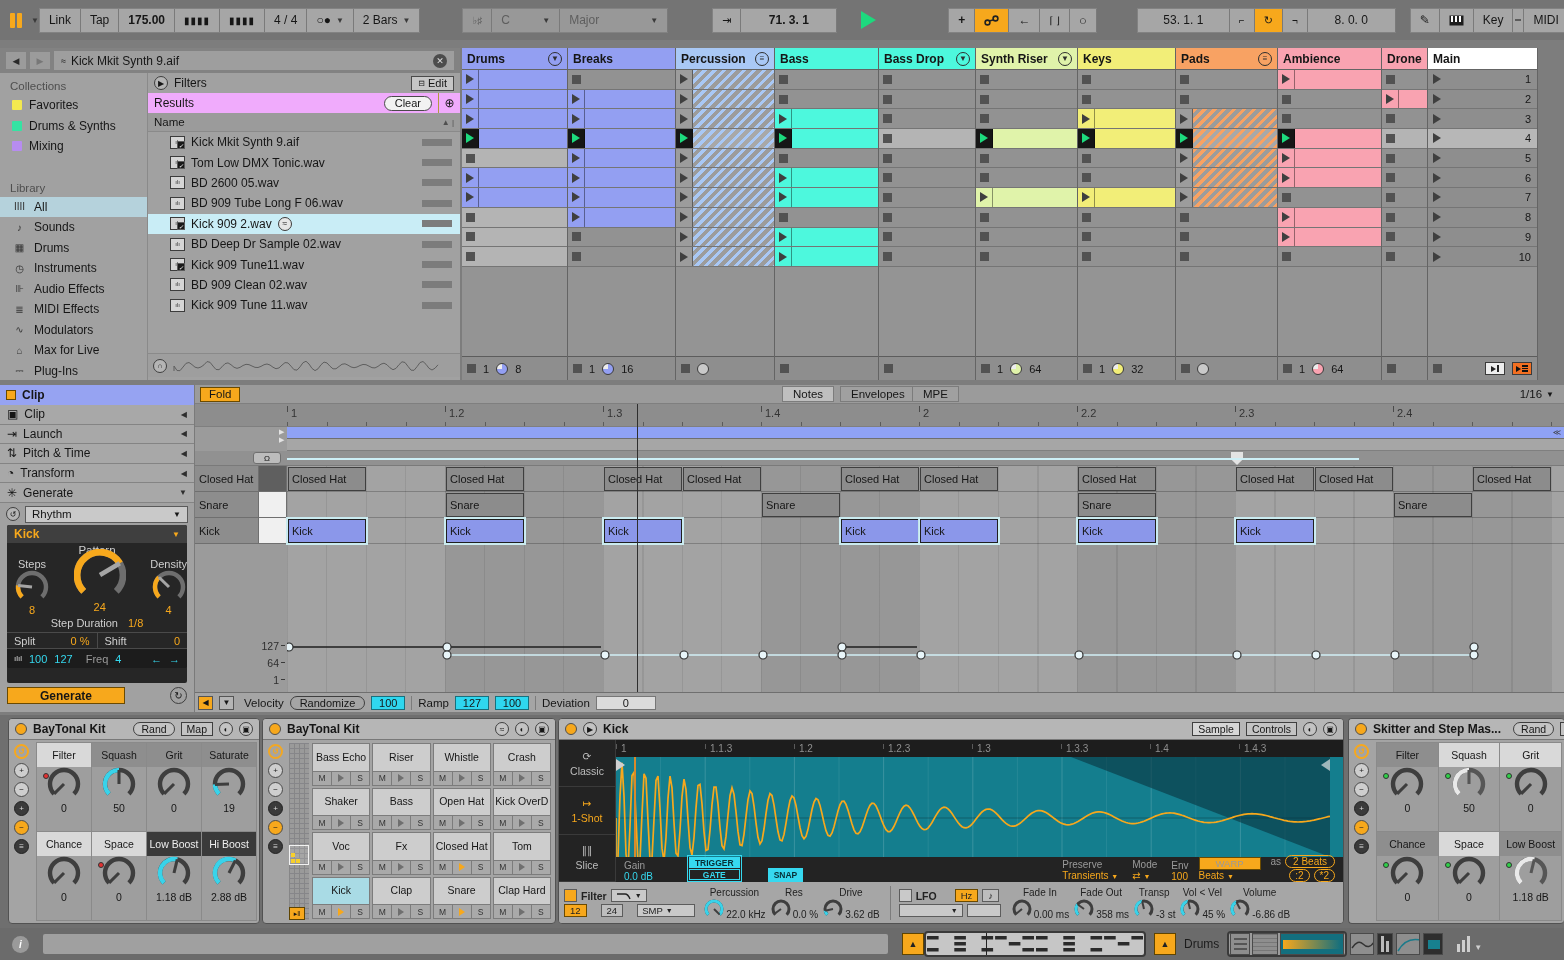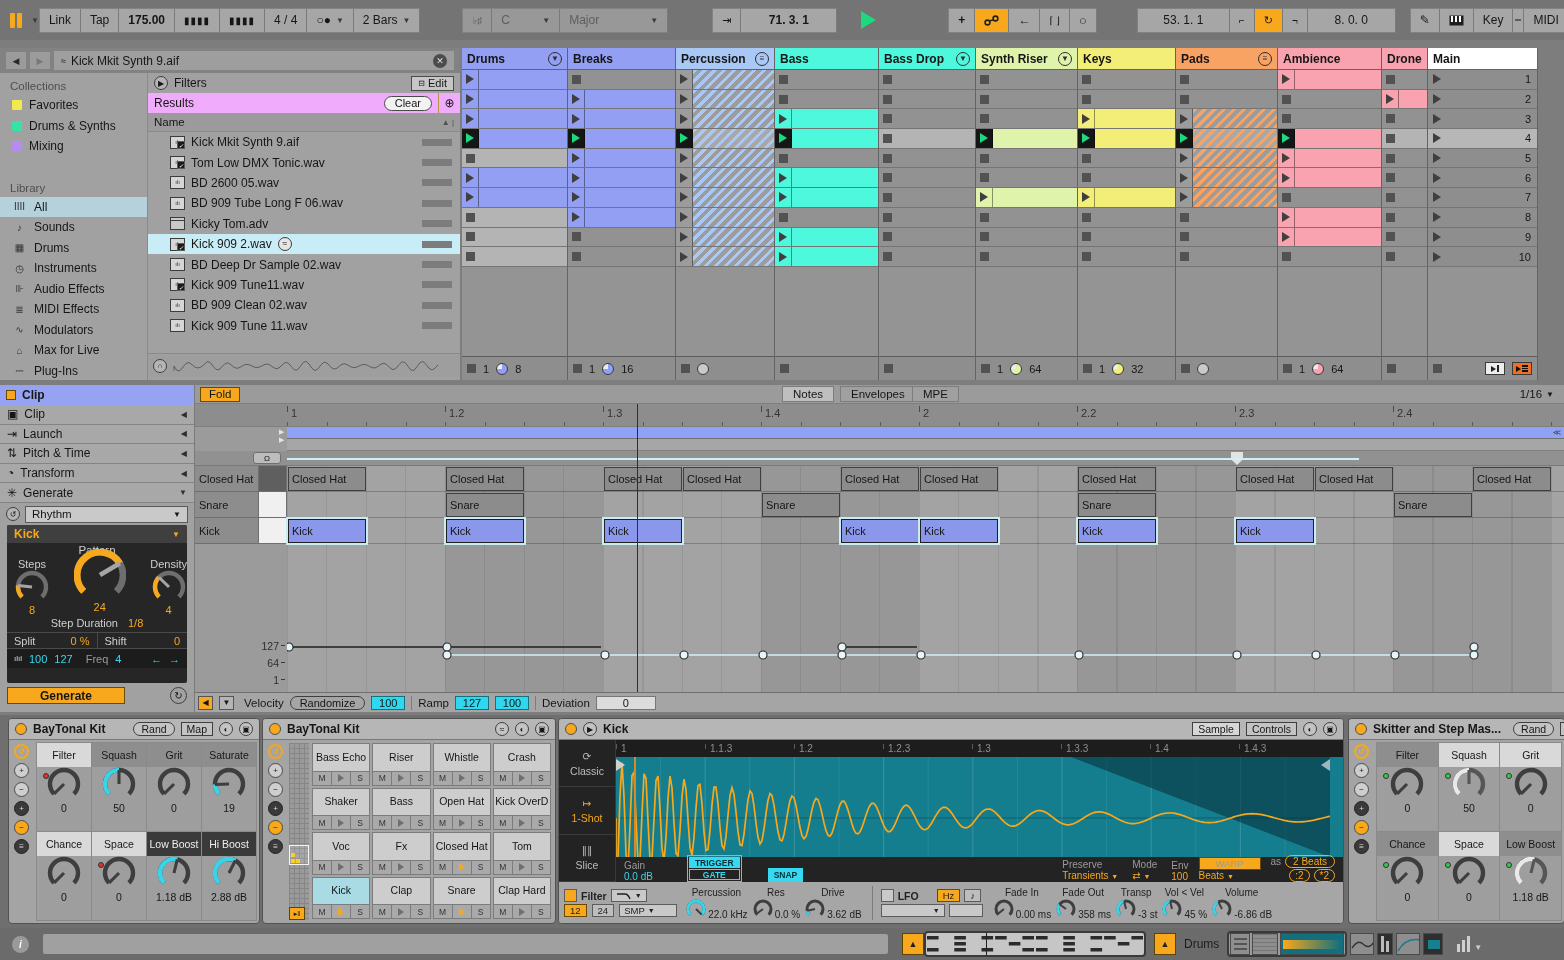--- a/index.html
+++ b/index.html
@@ -358,27 +358,20 @@
           <div class="frow">
             <span class="ficon">ılı</span>
             <span>BD 2600 05.wav</span>
             <span class="fsize"></span>
           </div>
           <div class="frow">
             <span class="ficon">ılı</span>
             <span>BD 909 Tube Long F 06.wav</span>
             <span class="fsize"></span>
           </div>
-          <div class="frow">
-            <span class="ficon" style="background: rgb(201, 201, 201);">
-              <i style="display:block;height:3px;border-bottom:1px solid #3c3c3c"></i>
-            </span>
-            <span>Kicky Tom.adv</span>
-            <span class="fsize"></span>
-          </div>
           <div class="frow sel">
             <span class="ficon">ılı<i class="chk">✓</i></span>
             <span>Kick 909 2.wav</span>
             <span class="hswap">≈</span>
             <span class="fsize"></span>
           </div>
           <div class="frow">
             <span class="ficon">ılı</span>
             <span>BD Deep Dr Sample 02.wav</span>
             <span class="fsize"></span>
@@ -1710,21 +1703,21 @@
           <div class="flex" style="gap: 4px;">
             <span class="chk on"></span>
             <span style="font-weight: bold;">Filter</span>
             <span class="ksel">
               <svg width="16" height="8">
                 <path d="M1 2 h8 q3 0 5 5" fill="none" stroke="#222" stroke-width="1.4"></path>
               </svg>
               <i style="font-size:7px">▼</i>
             </span>
           </div>
-          <div class="flex" style="gap: 5px;">
+          <div class="flex" style="gap: 14px;">
             <span class="obtn">12</span>
             <span class="gbtn">24</span>
             <span class="ksel" style="width: 58px;">SMP <i style="font-size:7px">▼</i></span>
           </div>
         </div>
         <div class="kng">
           <span>Percussion</span>
           <span class="kv">
             <svg width="22" height="22" viewBox="0 0 22 22">
               <path d="M5.3,16.7 A8,8 0 1 1 16.7,16.7" fill="none" stroke="#3e3e3e" stroke-width="3"></path>

